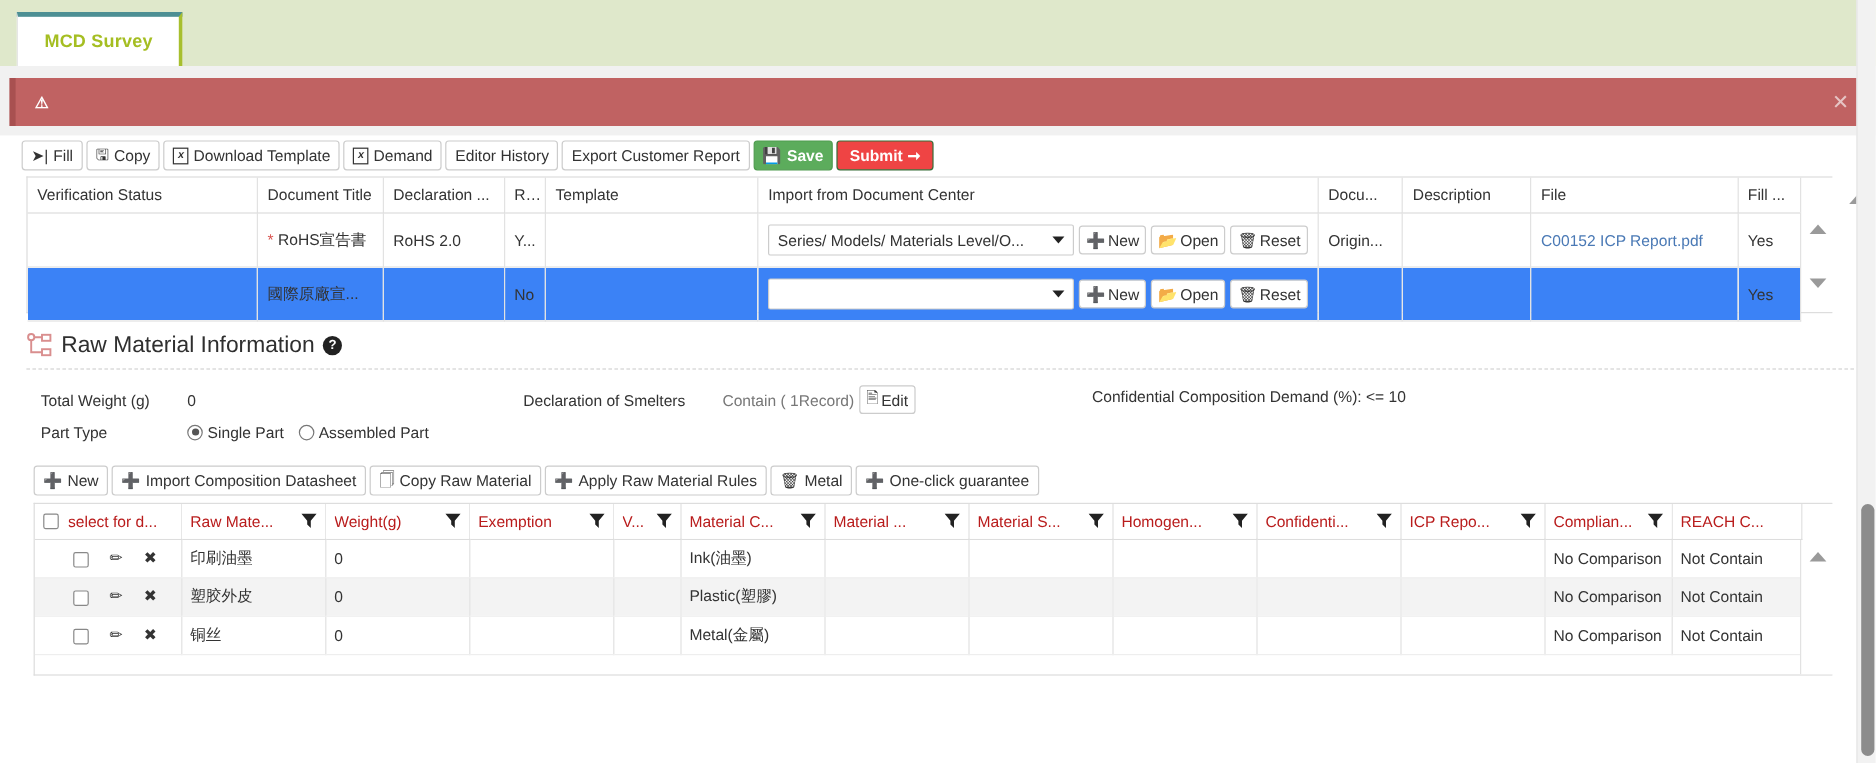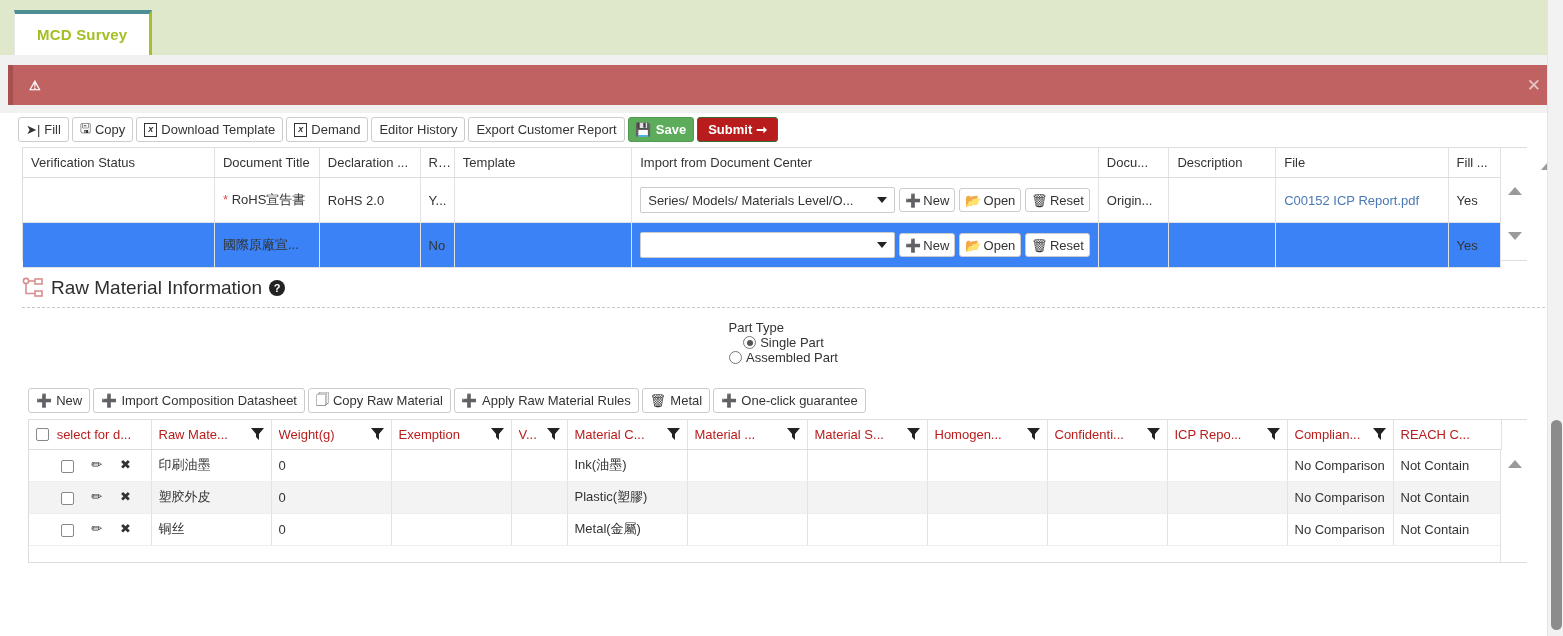--- a/index.html
+++ b/index.html
@@ -76,21 +76,21 @@
     border: 1px solid #cccccc;
     border-radius: 3px;
     background: #ffffff;
     color: #333333;
     font-size: 13px;
     white-space: nowrap;
     cursor: pointer;
     font-family: "Liberation Sans", sans-serif;
   }
   .btn-save { background: #5cac5c; border-color: #4f9b4f; color: #ffffff; font-weight: bold; }
-  .btn-submit { background: #b91c1c; border-color: #376c37; color: #ffffff; font-weight: bold; padding: 0 10px; }
+  .btn-submit { background: #ef4444; border-color: #376c37; color: #ffffff; font-weight: bold; padding: 0 10px; }
   .xls-ico {
     display: inline-block;
     width: 13px; height: 14px;
     border: 1.4px solid #333;
     font-size: 9px; line-height: 11px; text-align: center;
     font-weight: bold; font-style: italic;
   }
 
   
   .docgrid-wrap {
@@ -185,21 +185,21 @@
     width: 16px; height: 16px; border-radius: 50%;
     background: #222; color: #fff; font-size: 11px; font-weight: bold;
     cursor: pointer;
   }
   .tree-ico { width: 22px; height: 22px; }
 
   
   .info { margin: 12px 18px 0 34px; font-size: 13px; color: #333; position: relative; height: 58px; }
   .info .lbl { display: inline-block; }
   .row1 { display: flex; align-items: center; height: 26px; }
-  .row2 { display: flex; align-items: center; height: 28px; flex-direction: column; }
+  .row2 { display: flex; align-items: center; height: 28px; }
   .w-label { width: 122px; }
   .w-val { width: 280px; color: #333; }
   .smelt-label { width: 166px; color:#333; }
   .smelt-val { color: #777777; margin-right: 4px; }
   .conf-demand { position: absolute; left: 876px; top: 3px; color: #333; }
   .radio-wrap { display: inline-flex; align-items: center; gap: 4px; margin-right: 12px; }
   .radio {
     width: 13px; height: 13px; border-radius: 50%;
     border: 1.5px solid #777; display: inline-block; position: relative; background: #fff;
   }
@@ -430,20 +430,31 @@
     <rect x="13" y="2" width="7" height="5" fill="none" stroke="#d98e8e" stroke-width="1.6"></rect>
     <rect x="13" y="14" width="7" height="5" fill="none" stroke="#d98e8e" stroke-width="1.6"></rect>
     <path d="M4 7 V16.5 H13" fill="none" stroke="#d98e8e" stroke-width="1.6"></path>
     <path d="M6.6 4 H13" fill="none" stroke="#d98e8e" stroke-width="1.6"></path>
   </svg>
   <span class="section-title">Raw Material Information</span>
   <span class="help-ico">?</span>
 </div>
 
 <div class="info">
+  <div class="row1">
+    <span class="lbl w-label">Total Weight (g)</span>
+    <span class="w-val">0</span>
+    <span class="smelt-label">Declaration of Smelters</span>
+    <span class="smelt-val">Contain ( 1Record)</span>
+    <button class="mini-btn">
+      <span>🖹</span>
+      <span>Edit</span>
+    </button>
+    <span class="conf-demand">Confidential Composition Demand (%): &lt;= 10</span>
+  </div>
   <div class="row2">
     <span class="lbl w-label">Part Type</span>
     <span class="radio-wrap">
       <span class="radio checked"></span>
       <span>Single Part</span>
     </span>
     <span class="radio-wrap">
       <span class="radio"></span>
       <span>Assembled Part</span>
     </span>

